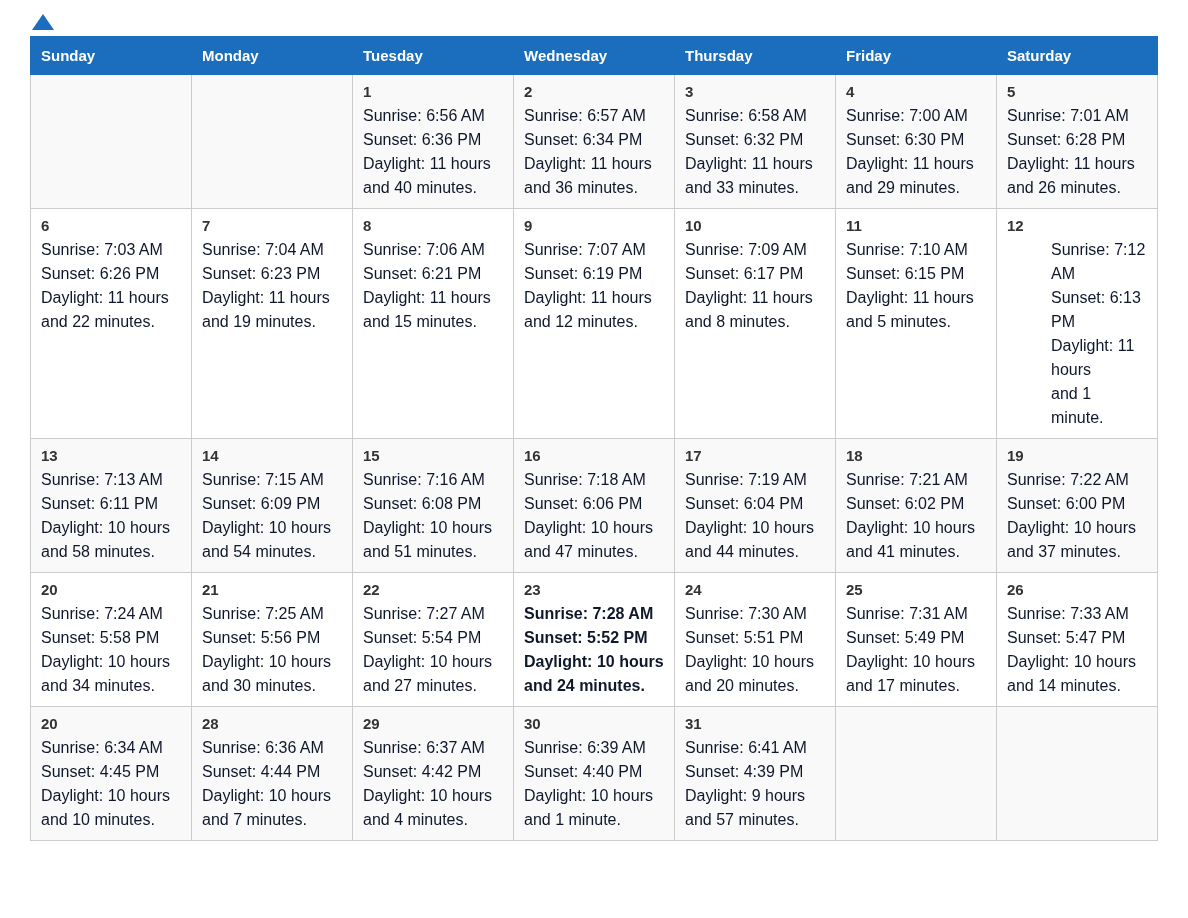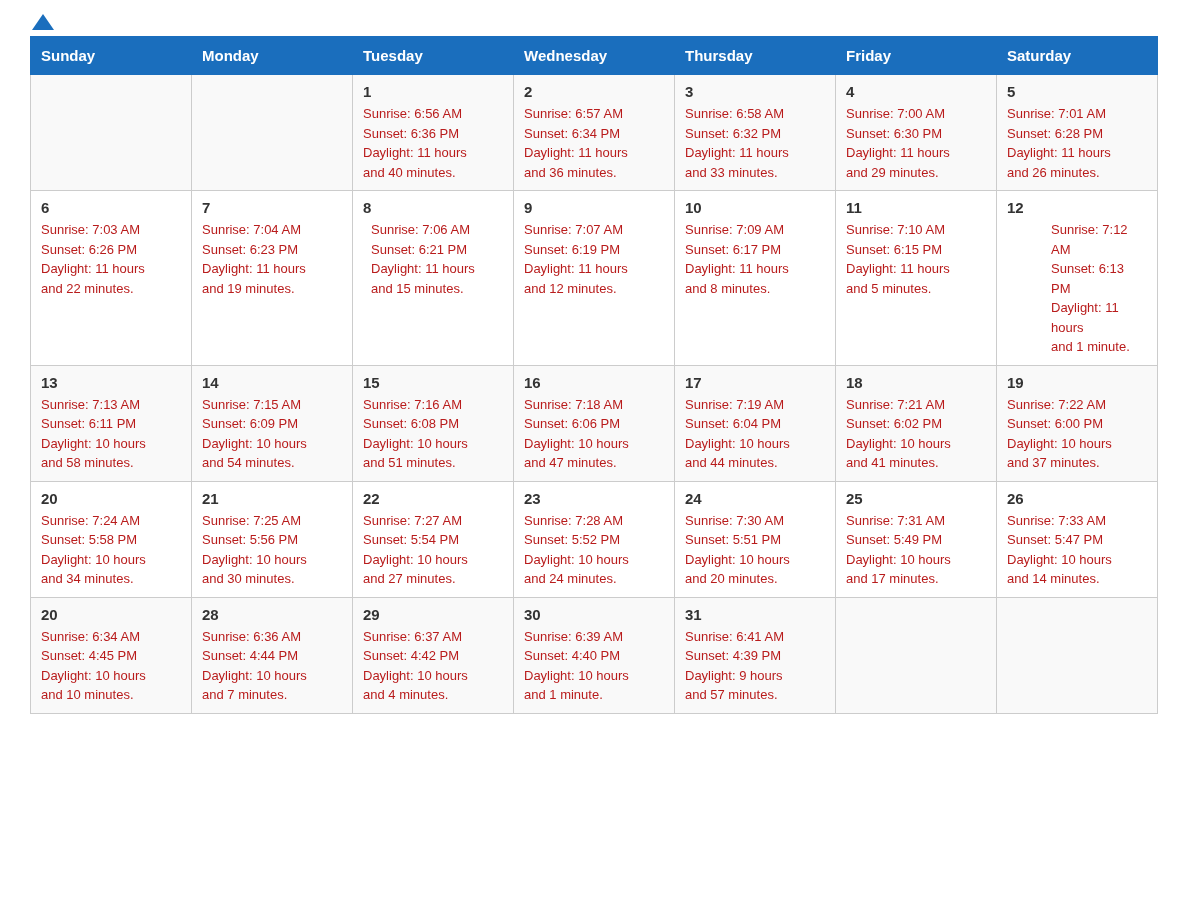--- a/index.html
+++ b/index.html
@@ -71,22 +71,22 @@
       background-color: #fff;
     }
     .day-number {
       font-size: 15px;
       font-weight: bold;
       color: #333;
       display: block;
       margin-bottom: 4px;
     }
     .day-info {
-      font-size: 13px;
-      color: #b91c1c;
+      font-size: 16px;
+      color: #0f172a;
       line-height: 1.5;
     }
     .empty-cell {
       background: #f9f9f9;
     }
     .logo-wrapper {
       display: flex;
       flex-direction: column;
       align-items: flex-start;
     }
@@ -180,21 +180,21 @@
         </td>
         <td>
           <span class="day-number">7</span>
           <div class="day-info" style="white-space: pre-line;">Sunrise: 7:04 AM
 Sunset: 6:23 PM
 Daylight: 11 hours
 and 19 minutes.</div>
         </td>
         <td>
           <span class="day-number">8</span>
-          <div class="day-info" style="white-space: pre-line; margin-left: 8px;">Sunrise: 7:06 AM
+          <div class="day-info" style="white-space: pre-line;">Sunrise: 7:06 AM
 Sunset: 6:21 PM
 Daylight: 11 hours
 and 15 minutes.</div>
         </td>
         <td>
           <span class="day-number">9</span>
           <div class="day-info" style="white-space: pre-line;">Sunrise: 7:07 AM
 Sunset: 6:19 PM
 Daylight: 11 hours
 and 12 minutes.</div>
@@ -289,21 +289,21 @@
         </td>
         <td>
           <span class="day-number">22</span>
           <div class="day-info" style="white-space: pre-line;">Sunrise: 7:27 AM
 Sunset: 5:54 PM
 Daylight: 10 hours
 and 27 minutes.</div>
         </td>
         <td>
           <span class="day-number">23</span>
-          <div class="day-info" style="white-space: pre-line;">Sunrise: 7:28 AM
+          <div class="day-info" style="white-space: pre-line; font-weight: bold;">Sunrise: 7:28 AM
 Sunset: 5:52 PM
 Daylight: 10 hours
 and 24 minutes.</div>
         </td>
         <td>
           <span class="day-number">24</span>
           <div class="day-info" style="white-space: pre-line;">Sunrise: 7:30 AM
 Sunset: 5:51 PM
 Daylight: 10 hours
 and 20 minutes.</div>

